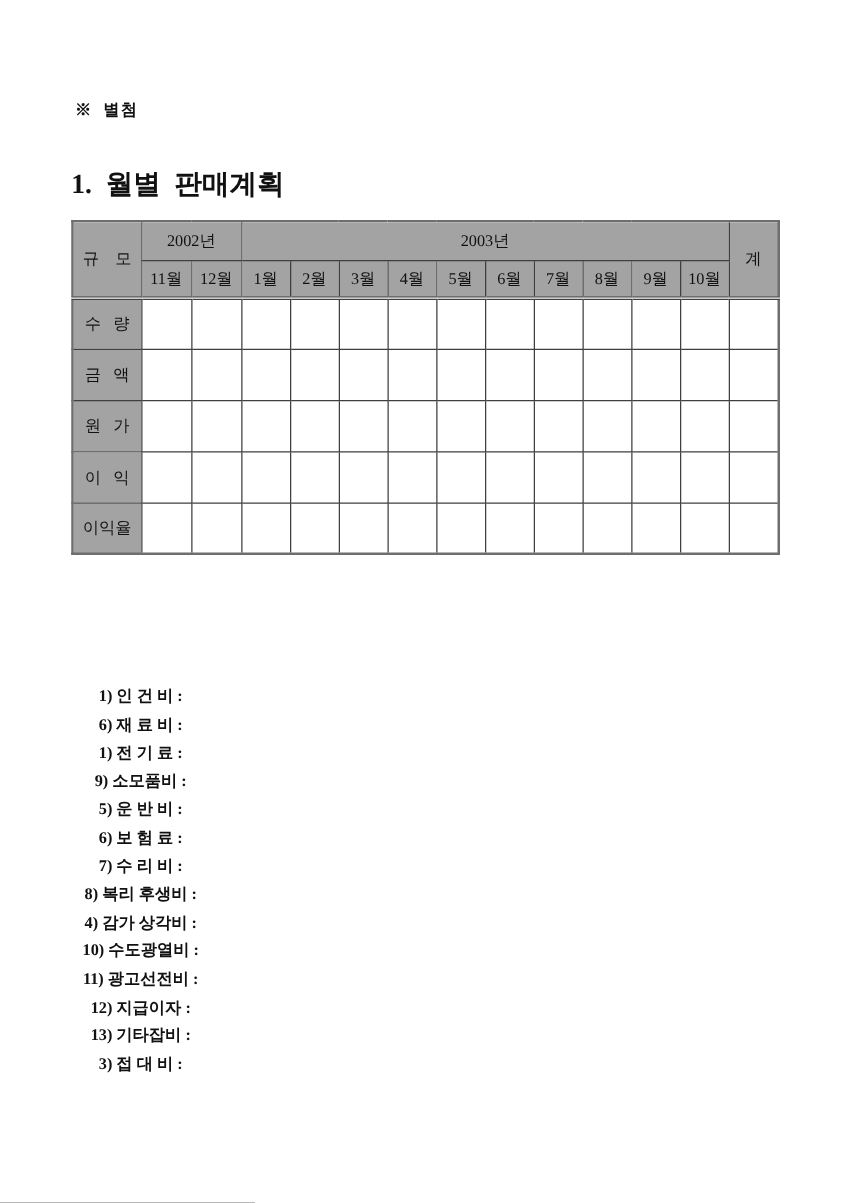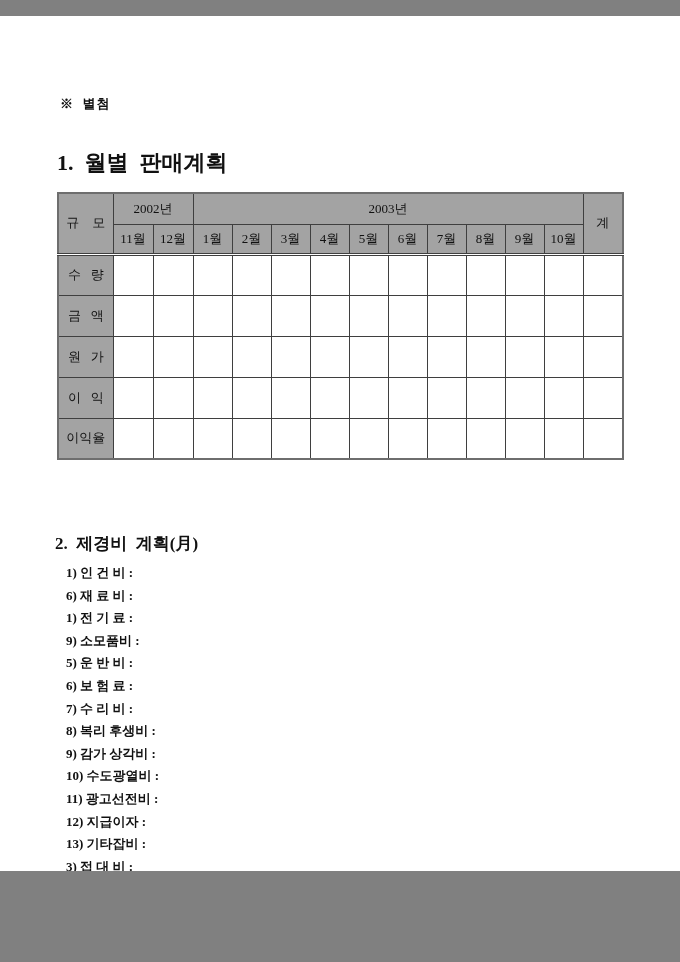--- a/index.html
+++ b/index.html
@@ -1,20 +1,20 @@
 <!DOCTYPE html>
 <html><head>
 <meta charset="utf-8">
 <style>
   html, body { margin: 0; padding: 0; background: #808080; }
   .page {
     position: relative;
     width: 680px;
-    height: 855px;
-    margin: 16px auto;
+    height: 962px;
+    margin: 0 auto;
     background: #ffffff;
     font-family: "Liberation Serif", "DejaVu Serif", serif;
     color: #111111;
     overflow: hidden;
   }
 
   .attachment-note {
     position: absolute;
     left: 60px; top: 79px;
     font-size: 13px;
@@ -81,21 +81,21 @@
 
   .expense-list {
     position: absolute;
     left: 66px; top: 546px;
     list-style: none;
     margin: 0; padding: 0;
     font-size: 13px;
     font-weight: bold;
     line-height: 22.6px;
   }
-  .expense-list li { white-space: pre; }
+  .expense-list li { white-space: pre; text-align: center; }
 </style>
 </head>
 <body>
 
 <div class="page">
 
   <div class="attachment-note">※  별첨</div>
 
   <div class="s1-title">1.  월별  판매계획</div>
 
@@ -215,32 +215,31 @@
           <td></td>
           <td></td>
           <td></td>
           <td></td>
           <td></td>
     </tr>
   </tbody>
     </table>
 
 
-  <div class="s2-title">2.  제경비  계획(月)</div>
 
   <ul class="expense-list">
     <li>1) 인 건 비 :</li>
     <li>6) 재 료 비 :</li>
     <li>1) 전 기 료 :</li>
     <li>9) 소모품비 :</li>
     <li>5) 운 반 비 :</li>
     <li>6) 보 험 료 :</li>
     <li>7) 수 리 비 :</li>
     <li>8) 복리 후생비 :</li>
-    <li>9) 감가 상각비 :</li>
+    <li>4) 감가 상각비 :</li>
     <li>10) 수도광열비 :</li>
     <li>11) 광고선전비 :</li>
     <li>12) 지급이자 :</li>
     <li>13) 기타잡비 :</li>
     <li>3) 접 대 비 :</li>
   </ul>
 
 </div>
 
 </body></html>

